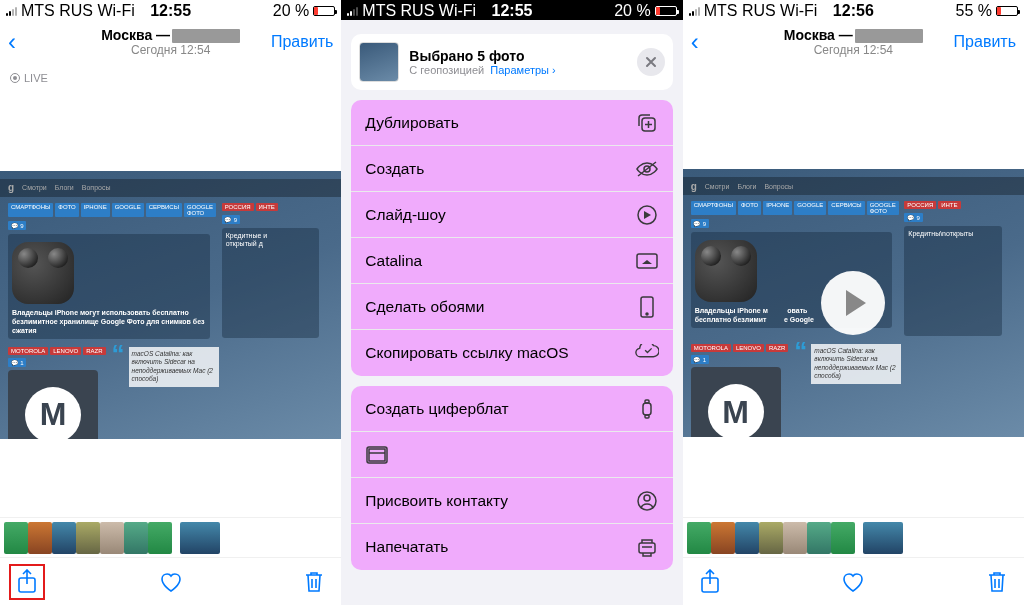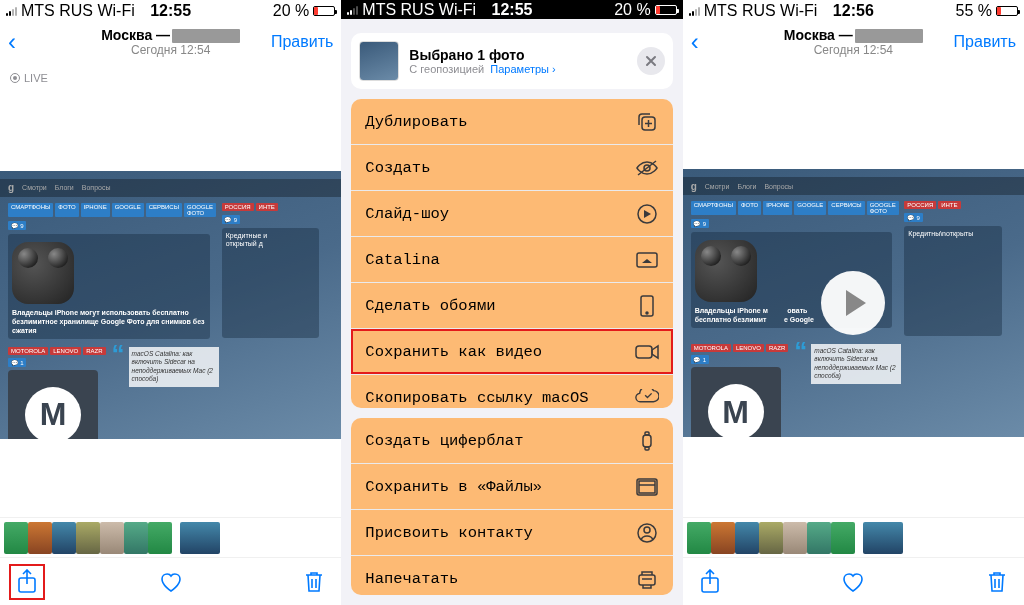--- a/index.html
+++ b/index.html
@@ -72,21 +72,21 @@
 
   
   .sheet-hdr { margin:14px 10px 10px; background:#fff; border-radius:10px; display:flex; align-items:center; padding:8px; gap:10px; }
   .sheet-thumb { width:40px; height:40px; border-radius:4px; background:linear-gradient(160deg,#3a5a7a,#6b8ba8); border:1px solid #ddd; flex:none;}
   .sheet-titles { flex:1; }
   .sheet-title { font-size:14px; font-weight:600; }
   .sheet-sub { font-size:11px; color:#8e8e93; }
   .sheet-sub a { color:#007aff; text-decoration:none; }
   .sheet-close { width:28px; height:28px; border-radius:50%; background:#e8e8ed; display:flex; align-items:center; justify-content:center; color:#7a7a80; font-size:14px; flex:none;}
 
-  .act-group { margin:0 10px 10px; background:#fdba74; border-radius:10px; overflow:hidden;font-family:Liberation Mono, monospace; }
+  .act-group { margin:0 10px 10px; background:#f0abfc; border-radius:10px; overflow:hidden; }
   .act-row { height:46px; display:flex; align-items:center; justify-content:space-between; padding:0 14px; font-size:15.5px; border-bottom:1px solid #eaeaec; }
   .act-row:last-child { border-bottom:none; }
   .act-icon { width:24px; height:24px; display:flex; align-items:center; justify-content:center; color:#3a3a3c;}
   .hl2 { box-shadow: inset 0 0 0 2px #e31b1b; }
 
   svg { display:block; }
 </style>
 </head>
 <body>
 
@@ -221,21 +221,21 @@
         <span>20 %</span>
         <div class="sb-batt">
           <div class="sb-batt-fill" style="width:20%"></div>
         </div>
       </div>
   </div>
 
   <div class="sheet-hdr">
     <div class="sheet-thumb"></div>
     <div class="sheet-titles">
-      <div class="sheet-title">Выбрано 1 фото</div>
+      <div class="sheet-title">Выбрано 5 фото</div>
       <div class="sheet-sub"><span>С геопозицией</span> &nbsp;<a>Параметры ›</a></div>
     </div>
     <div class="sheet-close">
         <svg width="12" height="12" viewBox="0 0 12 12" stroke="#7a7a80" stroke-width="2" stroke-linecap="round">
           <path d="M2 2l8 8M10 2l-8 8"></path>
         </svg>
       </div>
   </div>
 
   <div class="act-group">
@@ -279,29 +279,20 @@
       </div>
       <div class="act-row">
         <span>Сделать обоями</span>
         <span class="act-icon">
           <svg width="14" height="22" viewBox="0 0 14 22" fill="none" stroke="#3a3a3c" stroke-width="1.5">
             <rect x="1" y="1" width="12" height="20" rx="2"></rect>
             <circle cx="7" cy="18" r="1" fill="#3a3a3c"></circle>
           </svg>
         </span>
       </div>
-      <div class="act-row hl2">
-        <span>Сохранить как видео</span>
-        <span class="act-icon">
-          <svg width="24" height="18" viewBox="0 0 24 18" fill="none" stroke="#3a3a3c" stroke-width="1.5">
-            <rect x="1" y="3" width="16" height="12" rx="3"></rect>
-            <path d="M17 7l6-4v12l-6-4z"></path>
-          </svg>
-        </span>
-      </div>
       <div class="act-row">
         <span>Скопировать ссылку macOS</span>
         <span class="act-icon">
           <svg width="26" height="18" viewBox="0 0 26 18" fill="none" stroke="#3a3a3c" stroke-width="1.5">
             <path d="M20 13a6 6 0 000-12 8 8 0 00-15 3 4.5 4.5 0 001 9h14z"></path>
             <path d="M11 6l2.5 2.5L18 4"></path>
           </svg>
         </span>
       </div>
     </div>
@@ -310,21 +301,20 @@
         <span>Создать циферблат</span>
         <span class="act-icon">
           <svg width="14" height="20" viewBox="0 0 14 20" fill="none" stroke="#3a3a3c" stroke-width="1.5">
             <rect x="3" y="4" width="8" height="12" rx="3"></rect>
             <rect x="5" y="1" width="4" height="3" rx="1"></rect>
             <rect x="5" y="16" width="4" height="3" rx="1"></rect>
           </svg>
         </span>
       </div>
       <div class="act-row">
-        <span>Сохранить в «Файлы»</span>
         <span class="act-icon">
           <svg width="22" height="18" viewBox="0 0 22 18" fill="none" stroke="#3a3a3c" stroke-width="1.5">
             <path d="M3 3h16v12H3zM3 7h16"></path>
             <rect x="1" y="1" width="20" height="16" rx="2" fill="none"></rect>
           </svg>
         </span>
       </div>
       <div class="act-row">
         <span>Присвоить контакту</span>
         <span class="act-icon">

